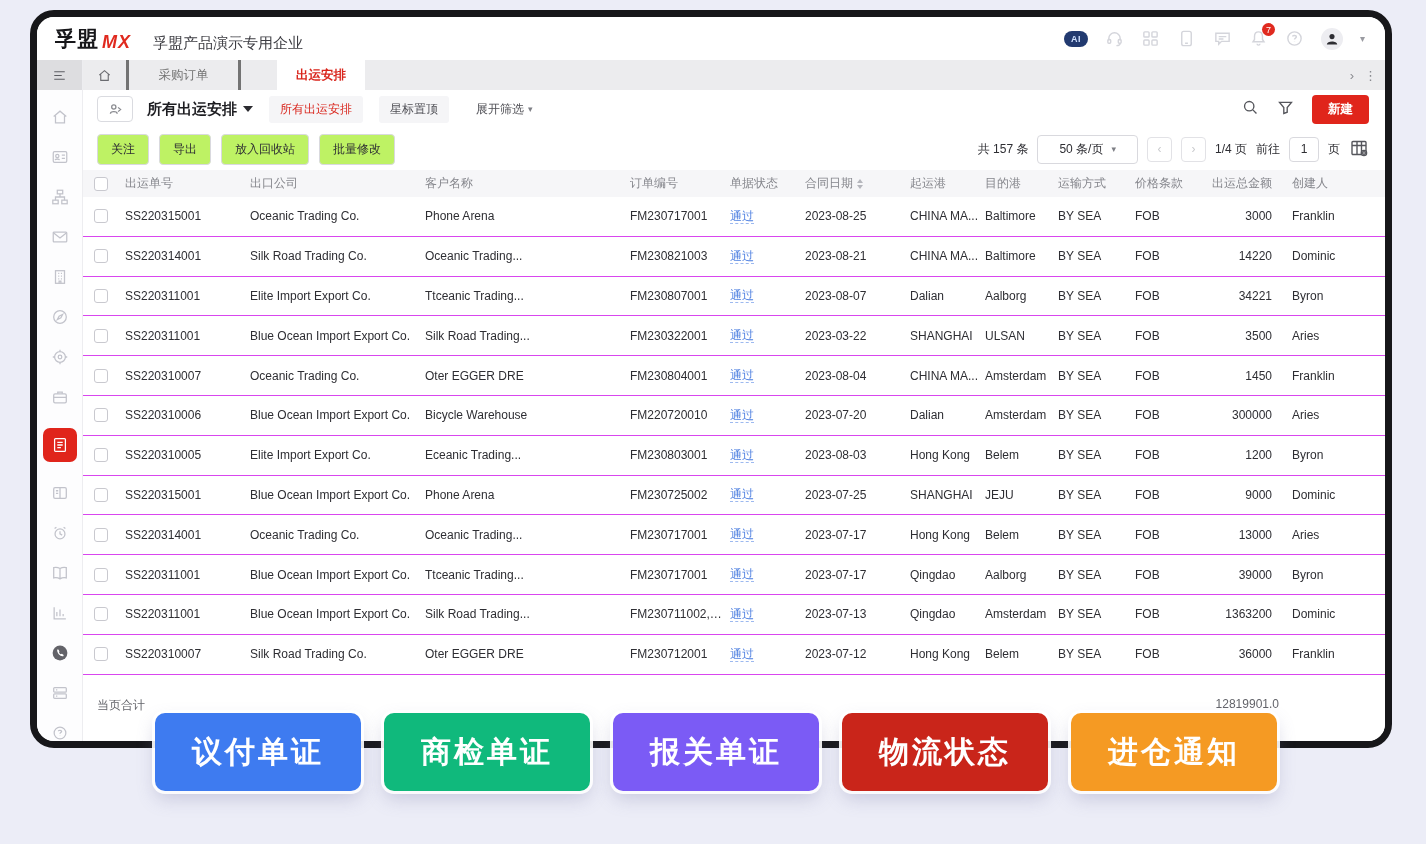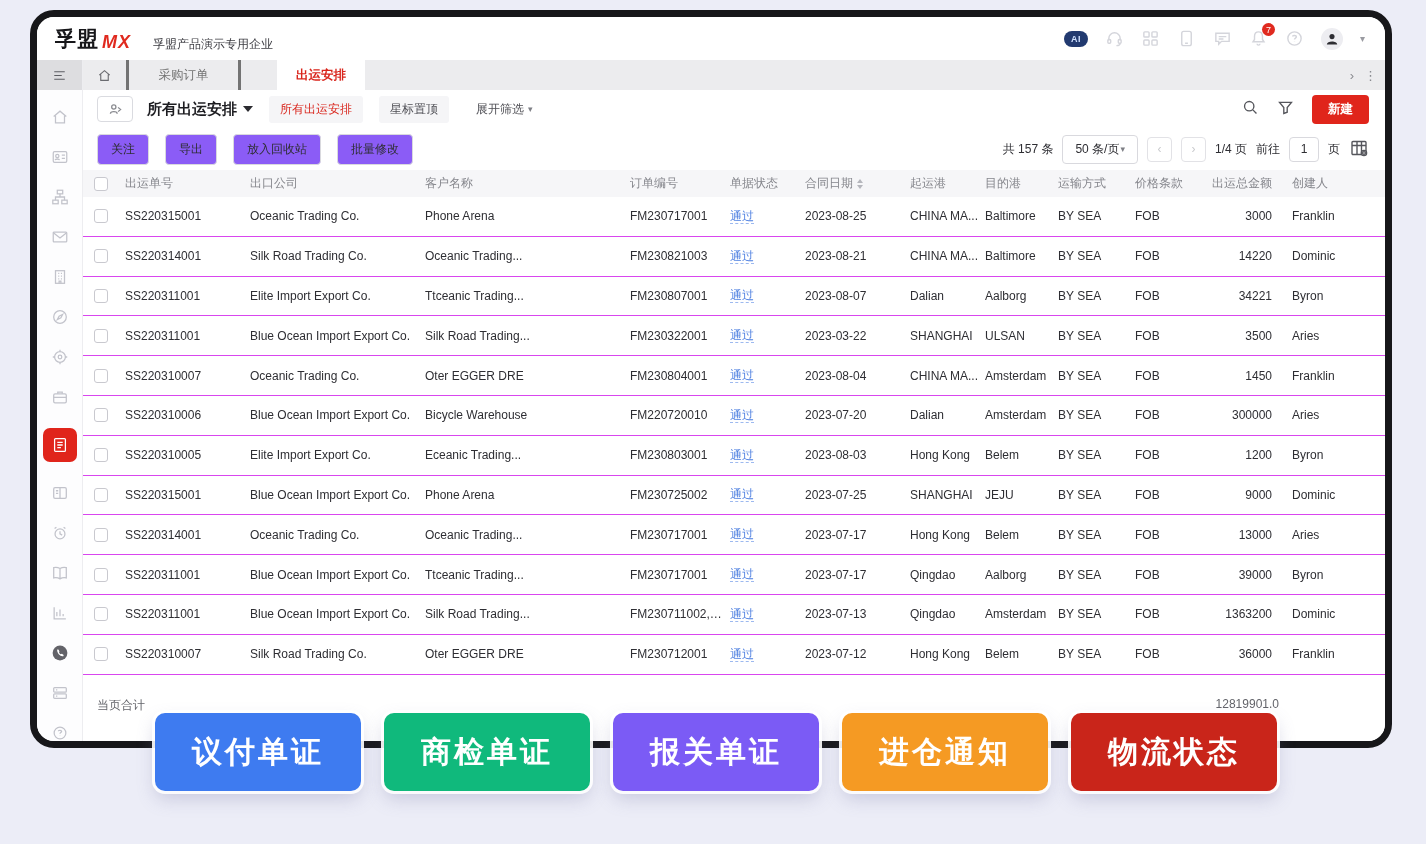--- a/index.html
+++ b/index.html
@@ -8,21 +8,21 @@
 
   
   .window { position:absolute; left:30px; top:10px; width:1362px; height:738px;
             background:#fff; border:7px solid #17171a; border-radius:24px; overflow:hidden; }
 
   
   .appbar { height:43px; display:flex; align-items:center; justify-content:space-between; padding:0 20px 0 18px; background:#fff; }
   .brand { display:flex; align-items:flex-end; }
   .logo-cn { font-size:21px; font-weight:bold; color:#17171a; letter-spacing:1px; }
   .logo-mx { font-size:18px; font-weight:bold; color:#e02a1f; margin-left:3px; letter-spacing:1px; font-style:italic; }
-  .company { font-size:12px; color:#3c3c42; margin-left:22px; }
+  .company { font-size:15px; color:#3c3c42; margin-left:22px; }
   .appbar-icons { display:flex; align-items:center; gap:17px; }
   .ai-pill { background:#223a70; color:#cfe0ff; font-size:9px; font-weight:bold; border-radius:9px; padding:3px 7px; letter-spacing:.5px; }
   .tico { width:19px; height:19px; display:inline-block; }
   .tico svg { stroke:#d4d5db; fill:none; stroke-width:1.5; width:19px; height:19px; }
   .bell-wrap { position:relative; }
   .badge { position:absolute; top:-6px; right:-7px; background:#e02a1f; color:#fff; font-size:9px; min-width:13px; height:13px; border-radius:7px; display:flex; align-items:center; justify-content:center; padding:0 3px; }
   .avatar { width:22px; height:22px; border-radius:50%; background:#ededf1; display:flex; align-items:center; justify-content:center; }
   .avatar svg { width:16px; height:16px; fill:#2e2e33; }
   .chev { color:#9a9ba1; font-size:10px; }
 
@@ -58,23 +58,23 @@
   .pill { margin-left:16px; font-size:12px; color:#4f4f55; background:#f5f5f7; border-radius:3px; padding:5px 11px; }
   .pill.red { color:#d9251c; }
   .pill.plain { background:transparent; display:flex; align-items:center; gap:4px; }
   .mini-caret { color:#7e7f85; font-size:9px; }
   .filter-right { margin-left:auto; display:flex; align-items:center; gap:18px; }
   .filter-right .fico svg { stroke:#55565c; fill:none; stroke-width:1.6; width:17px; height:17px; }
   .btn-new { background:#e0251b; color:#fff; font-size:12.5px; border-radius:4px; padding:6px 16px; font-weight:bold; }
 
   
   .toolbar { height:42px; display:flex; align-items:center; padding:0 16px 0 14px; }
-  .tb-btn { border:1px solid #d9d9de; border-radius:4px; background:#8b5cf6; font-size:12px; color:#2e2e33; padding:6px 13px; margin-right:16px; }
+  .tb-btn { border:1px solid #d9d9de; border-radius:4px; background:#bef264; font-size:12px; color:#2e2e33; padding:6px 13px; margin-right:10px; }
   .tb-right { margin-left:auto; display:flex; align-items:center; gap:9px; font-size:12px; color:#2e2e33; }
-  .sel-box { border:1px solid #d9d9de; border-radius:4px; padding:5px 12px; display:flex; align-items:center; gap:1px; color:#2e2e33; }
+  .sel-box { border:1px solid #d9d9de; border-radius:4px; padding:5px 21px; display:flex; align-items:center; gap:8px; color:#2e2e33; }
   .sq-btn { width:25px; height:25px; border:1px solid #e2e2e6; border-radius:4px; display:flex; align-items:center; justify-content:center; color:#c9cacd; font-size:12px; }
   .goto-input { width:30px; height:25px; border:1px solid #d9d9de; border-radius:4px; text-align:center; font-size:12px; color:#2e2e33; }
   .cfg-ico svg { stroke:#55565c; fill:none; stroke-width:1.4; width:20px; height:20px; }
 
   
   .grid-row { display:grid; grid-template-columns:42px 125px 175px 205px 100px 75px 105px 75px 73px 77px 65px 78px 77px; align-items:center; }
   .thead { height:27px; background:#f6f6f8; font-size:12px; color:#85868c; }
   .thead .cell { padding-right:6px; white-space:nowrap; overflow:hidden; }
   .trow { height:39.8px; border-bottom:1px solid #d946ef; font-size:12px; color:#2e2e33; }
   .cell { padding-right:6px; white-space:nowrap; overflow:hidden; text-overflow:ellipsis; }
@@ -530,15 +530,15 @@
         <span class="page-total">12819901.0</span>
       </div>
     </main>
   </div>
 </div>
 
 <div class="overlay-buttons">
     <div class="flow-btn" style="background: rgb(62, 123, 240);">议付单证</div>
     <div class="flow-btn" style="background: rgb(16, 185, 124);">商检单证</div>
     <div class="flow-btn" style="background: rgb(123, 91, 245);">报关单证</div>
+    <div class="flow-btn" style="background: rgb(201, 37, 26);">物流状态</div>
     <div class="flow-btn" style="background: rgb(245, 154, 35);">进仓通知</div>
-    <div class="flow-btn" style="background: rgb(201, 37, 26);">物流状态</div>
   </div>
 
 </body></html>

